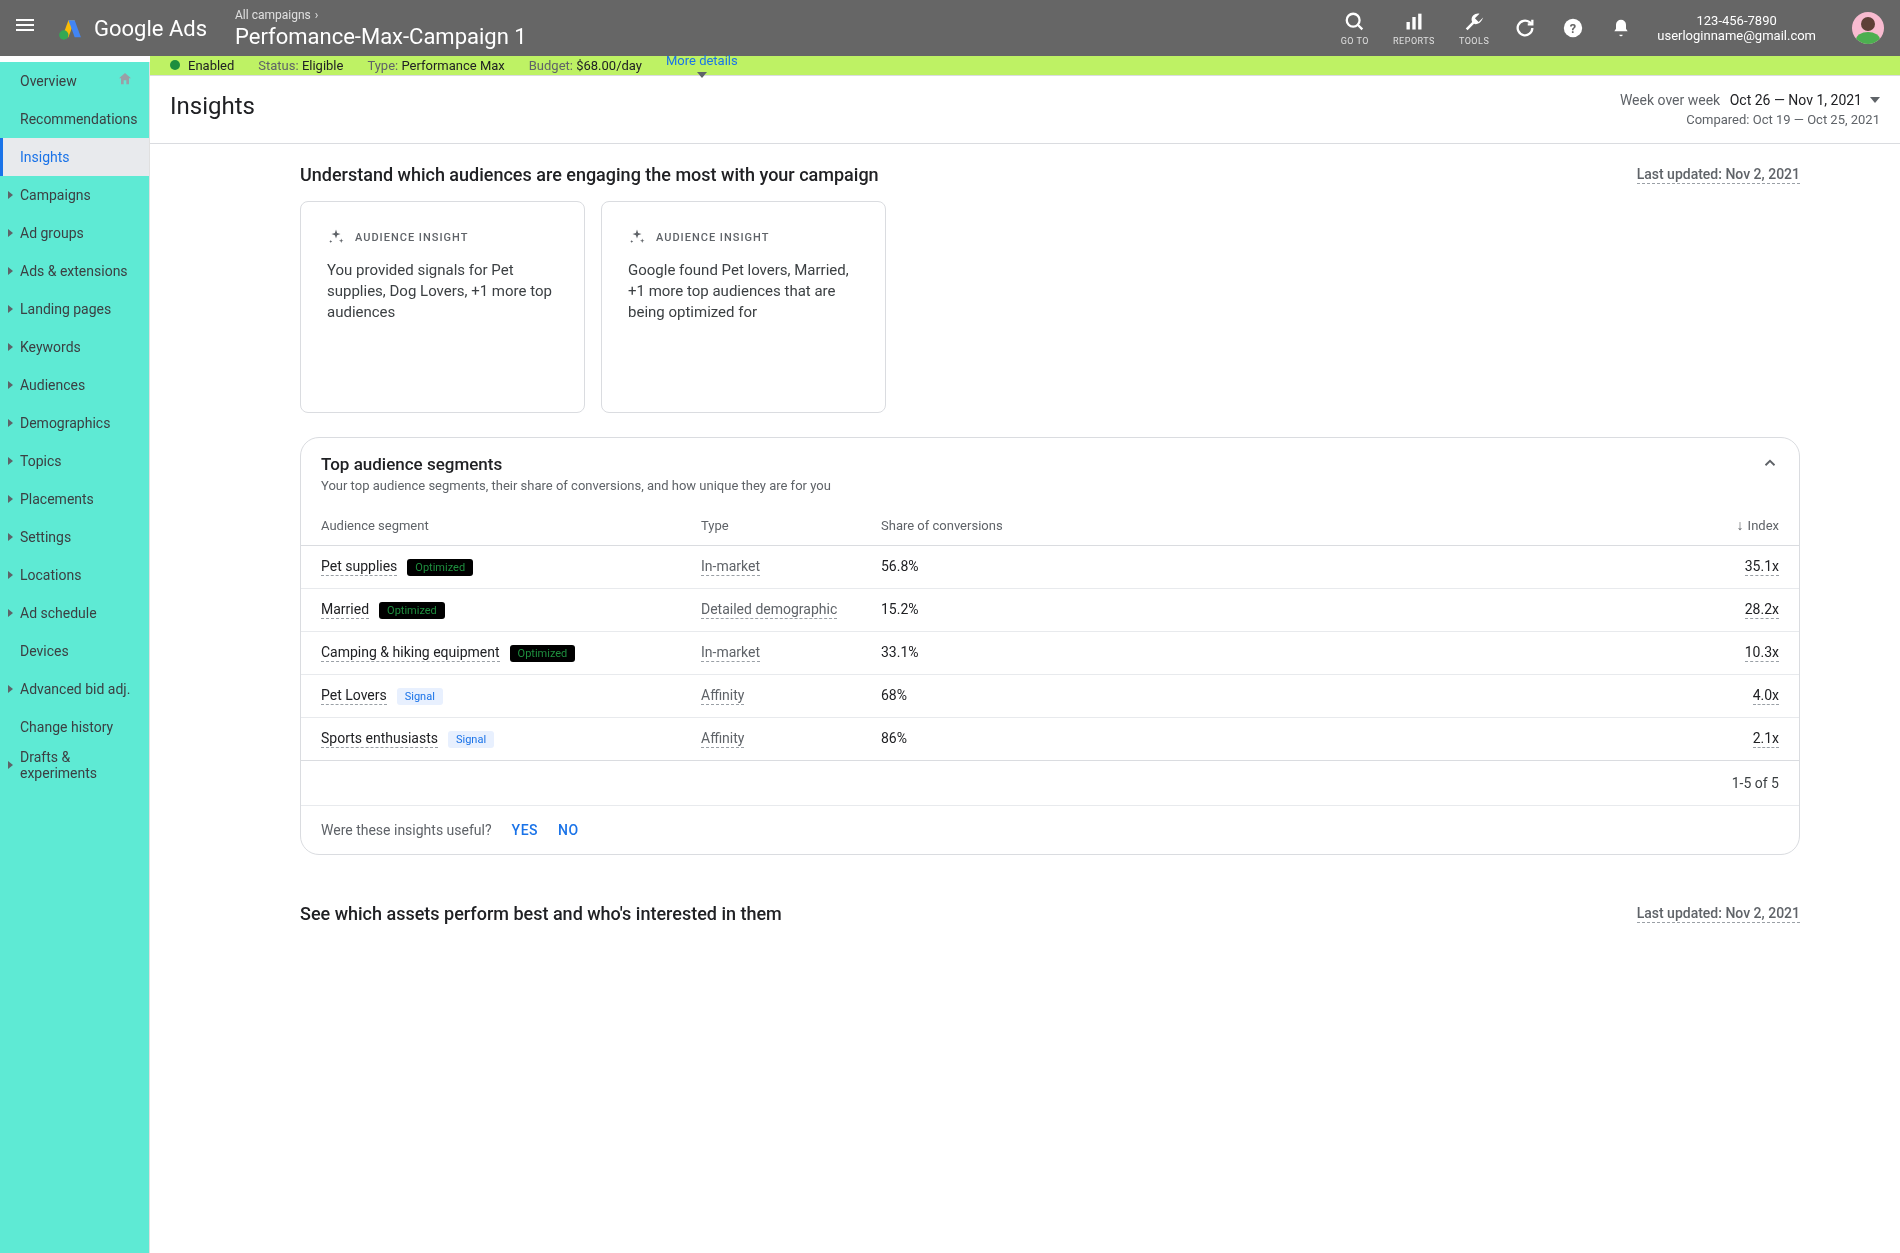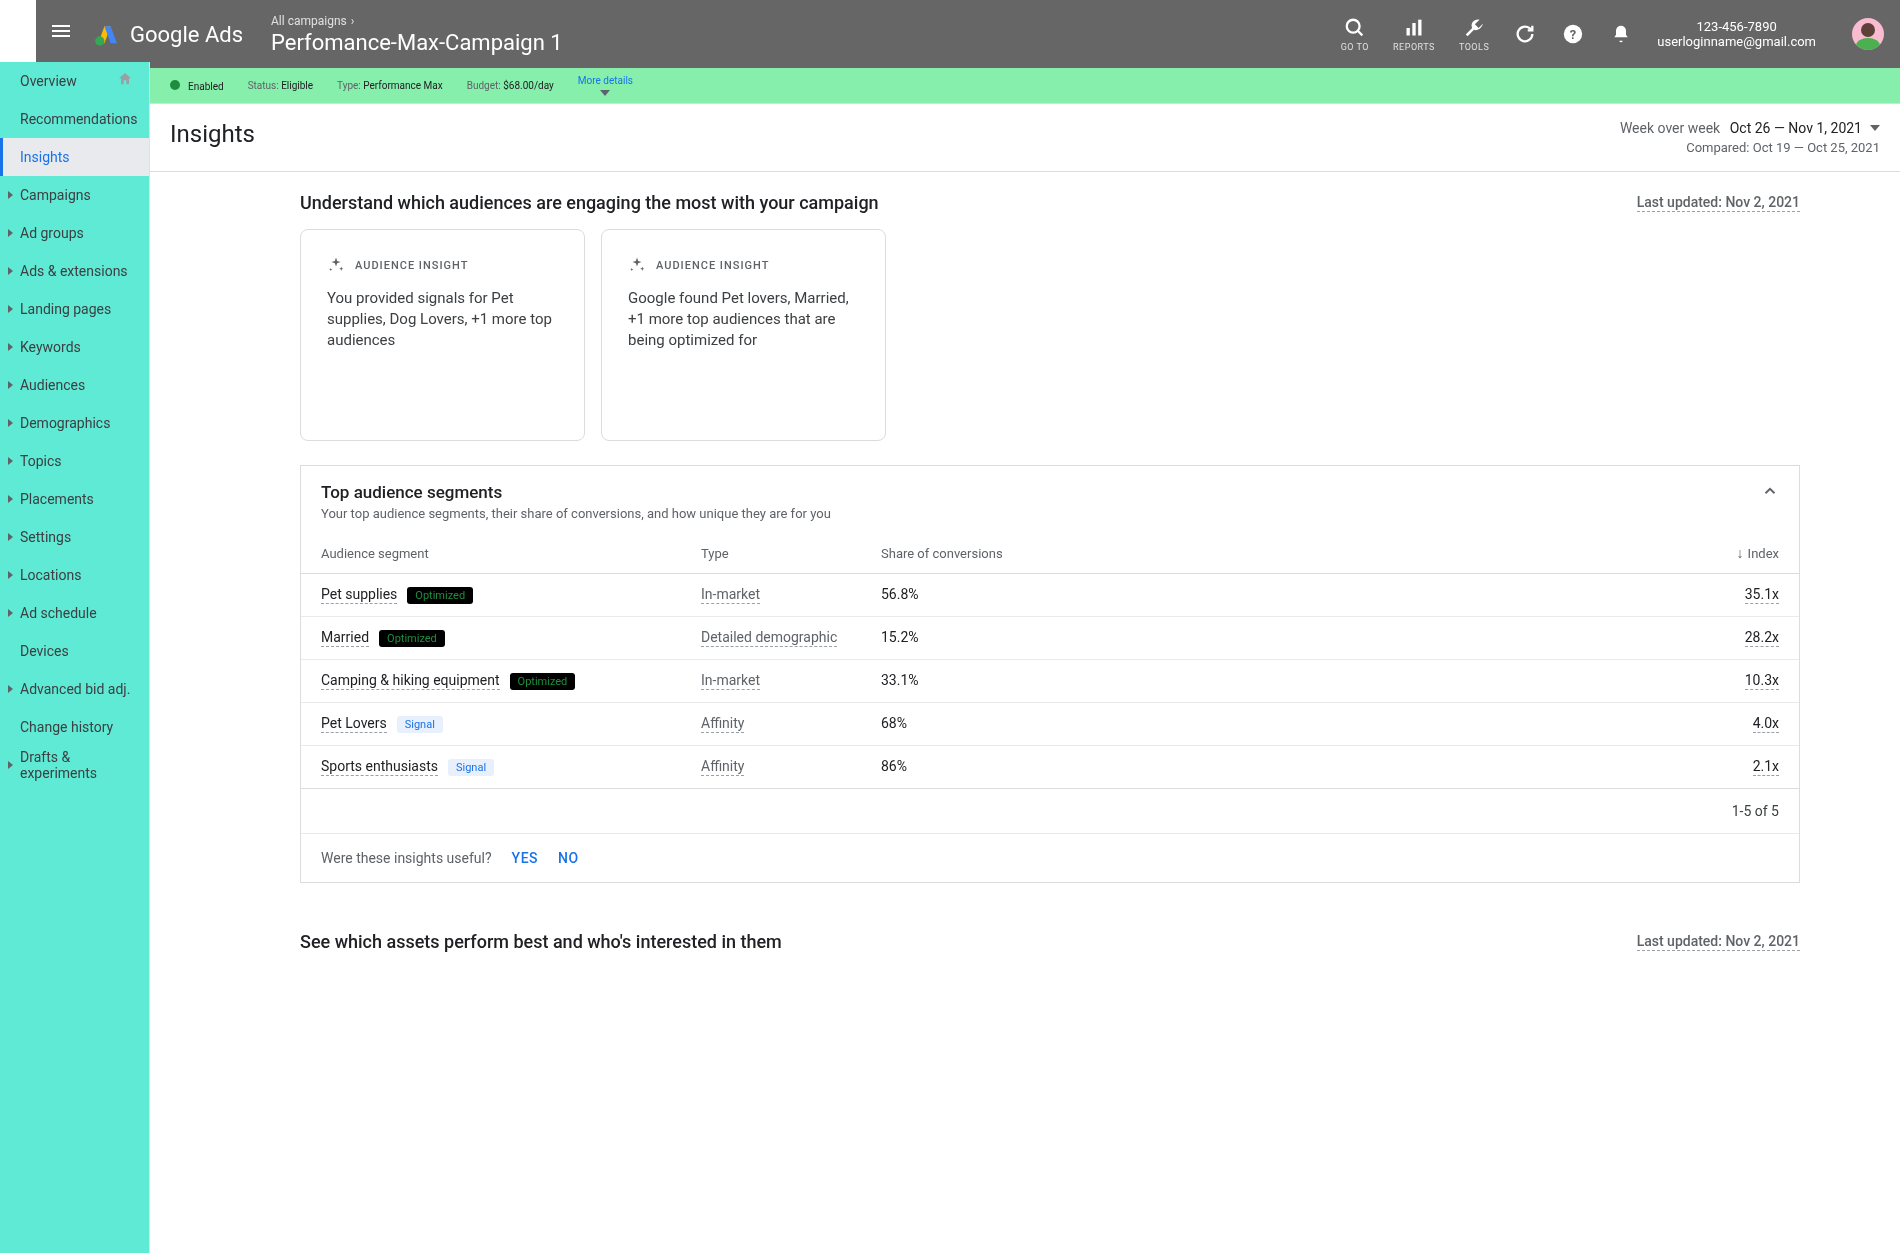--- a/index.html
+++ b/index.html
@@ -1,40 +1,40 @@
 <!DOCTYPE html>
 <html><head>
 <meta charset="utf-8">
 <style>
 * { margin: 0; padding: 0; box-sizing: border-box; font-family: Roboto, Arial, sans-serif; }
 body { background: #fff; color: #202124; width: 1900px; height: 1253px; overflow: hidden; transform-origin: top left; }
 
 
-.header { height: 68px; background: #666; color: #fff; display: flex; align-items: center; padding: 0 16px; margin-left: 36px; }
+.header { height: 56px; background: #666; color: #fff; display: flex; align-items: center; padding: 0 16px; }
 .hamburger { width: 24px; height: 24px; cursor: pointer; margin-right: 16px; }
 .hamburger div { width: 18px; height: 2px; background: #fff; margin: 3px 0; }
 .logo-group { display: flex; align-items: center; gap: 10px; margin-right: 28px; }
 .gads-logo { width: 28px; height: 28px; position: relative; }
 .gads-logo svg { width: 28px; height: 28px; }
 .logo-text { font-size: 22px; font-weight: 400; color: #fff; }
 .breadcrumb-area { flex: 1; }
 .bc-top { font-size: 12px; color: #e0e0e0; display: flex; align-items: flex-end; gap: 4px; }
 .bc-title { font-size: 22px; color: #fff; margin-top: 2px; }
 .header-right { display: flex; align-items: center; gap: 24px; }
 .header-tool { text-align: center; cursor: pointer; }
 .header-tool-icon { font-size: 20px; color: #fff; height: 24px; display:flex; align-items:center; justify-content:center;}
 .header-tool-label { font-size: 9px; color: #e0e0e0; margin-top: 2px; letter-spacing: 0.5px;}
 .header-icon-btn { width: 24px; height: 24px; cursor: pointer; color: #fff; display:flex; align-items:center; justify-content:center;}
 .user-area { text-align: center; font-size: 13px; }
 .avatar { width: 32px; height: 32px; border-radius: 50%; background: #f8bbd0; display: inline-block; margin-left: 12px; position: relative; overflow: hidden; }
 .avatar::after { content: ''; position: absolute; width: 14px; height: 14px; border-radius: 50%; background: #5d4037; top: 5px; left: 9px; }
 .avatar::before { content: ''; position: absolute; width: 24px; height: 16px; border-radius: 50% 50% 0 0; background: #4caf50; bottom: -4px; left: 4px; }
 
 
-.status-bar { height: 36px; background: #86efac; display: flex; align-items: center; padding: 0 20px; font-size: 10px; gap: 24px; border-bottom: 1px solid #dadce0; margin-left: 150px;}
+.status-bar { height: 20px; background: #bef264; display: flex; align-items: center; padding: 0 20px; font-size: 13px; gap: 24px; border-bottom: 1px solid #dadce0; margin-left: 150px;}
 .status-dot { width: 10px; height: 10px; border-radius: 50%; background: #1e8e3e; display: inline-block; margin-right: 8px;}
 .label-gray { color: #5f6368; }
 .more-details { color: #1a73e8; cursor: pointer; display: flex; align-items: center; gap: 4px; flex-direction: column; }
 .chevron-down { display:inline-block; width:0; height:0; border-left:5px solid transparent; border-right:5px solid transparent; border-top:6px solid #5f6368;}
 .sidebar { width: 150px; background: #5eead4; padding-top: 0; flex-shrink: 0; border-right: 1px solid #e0e0e0; position: absolute; top: 62px; bottom: 0; left: 0;}
 .sidebar-item { display: flex; align-items: center; padding: 0 16px 0 20px; font-size: 14px; color: #3c4043; cursor: pointer; height: 38px; position:relative;}
 .sidebar-item.has-arrow::before { content: ''; position: absolute; left: 8px; width: 0; height: 0; border-top: 4px solid transparent; border-bottom: 4px solid transparent; border-left: 5px solid #5f6368; }
 .sidebar-item.active { color: #1a73e8; background: #e8eaed; border-left: 3px solid #1a73e8; padding-left: 17px;}
 .sidebar-item .home-icon { margin-left: auto; color: #9aa0a6; font-size: 16px;}
 
@@ -50,21 +50,21 @@
 
 .content-body { padding: 20px 100px 40px 150px; background: #fff;}
 .section-header { display: flex; align-items: center; margin-bottom: 16px; font-size: 18px; font-weight: 500;}
 .last-updated { margin-left: auto; font-size: 14px; color: #5f6368; border-bottom: 1px dashed #9aa0a6; padding-bottom: 1px;}
 .cards-row { display: flex; gap: 16px; margin-bottom: 24px;}
 .insight-card { width: 285px; height: 212px; border: 1px solid #dadce0; border-radius: 8px; padding: 26px; cursor:pointer;}
 .insight-card-header { display: flex; align-items: center; gap: 10px; margin-bottom: 14px; color: #5f6368; font-size: 11px; letter-spacing: 1px; font-weight: 500;}
 .sparkle { width: 18px; height: 18px;}
 .insight-card-body { font-size: 15px; line-height: 1.4; color: #3c4043;}
 
-.segments-card { border: 1px solid #dadce0; border-radius: 0; overflow: hidden;}
+.segments-card { border: 1px solid #dadce0; border-radius: 19px; overflow: hidden;}
 .seg-head { display: flex; padding: 16px 20px 12px; align-items: flex-start;}
 .seg-head-text h3 { font-size: 17px; font-weight: 500; margin-bottom: 4px;}
 .seg-head-text p { font-size: 13px; color: #5f6368;}
 .seg-head-collapse { margin-left: auto; cursor: pointer; color: #5f6368; font-size: 18px;}
 .seg-table-head, .seg-row { display: grid; grid-template-columns: 380px 180px 220px 1fr; padding: 12px 20px; font-size: 14px;}
 .seg-table-head { color: #5f6368; border-bottom: 1px solid #dadce0; font-size: 13px; align-items:center;}
 .seg-table-head .idx { text-align: right; display:flex; justify-content:flex-end; align-items:center; gap:4px;}
 .seg-row { border-bottom: 1px solid #e8eaed;}
 .seg-row:last-of-type { border-bottom: 1px solid #dadce0;}
 .seg-name { display: flex; align-items: center; gap: 10px;}

